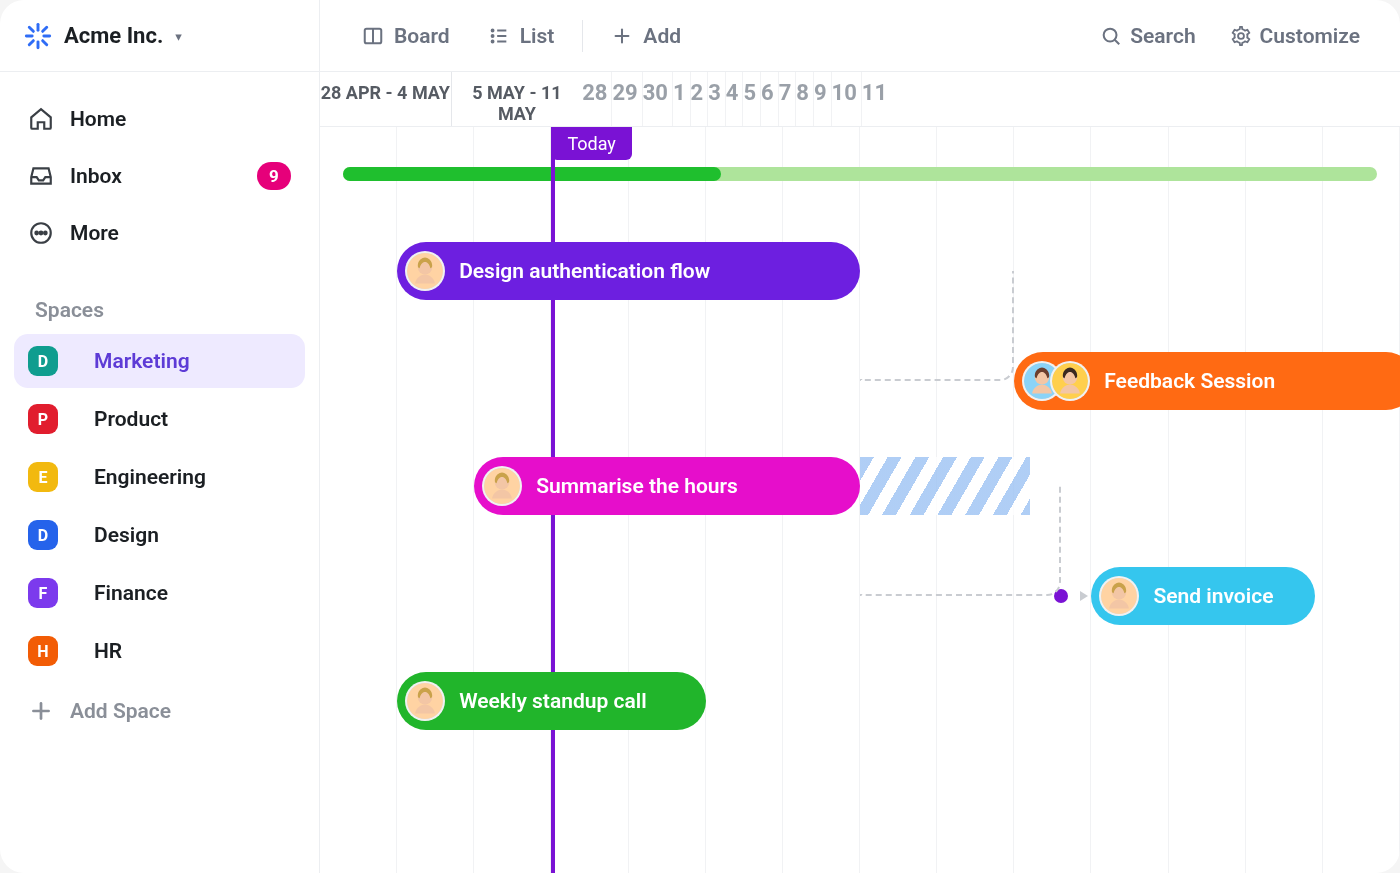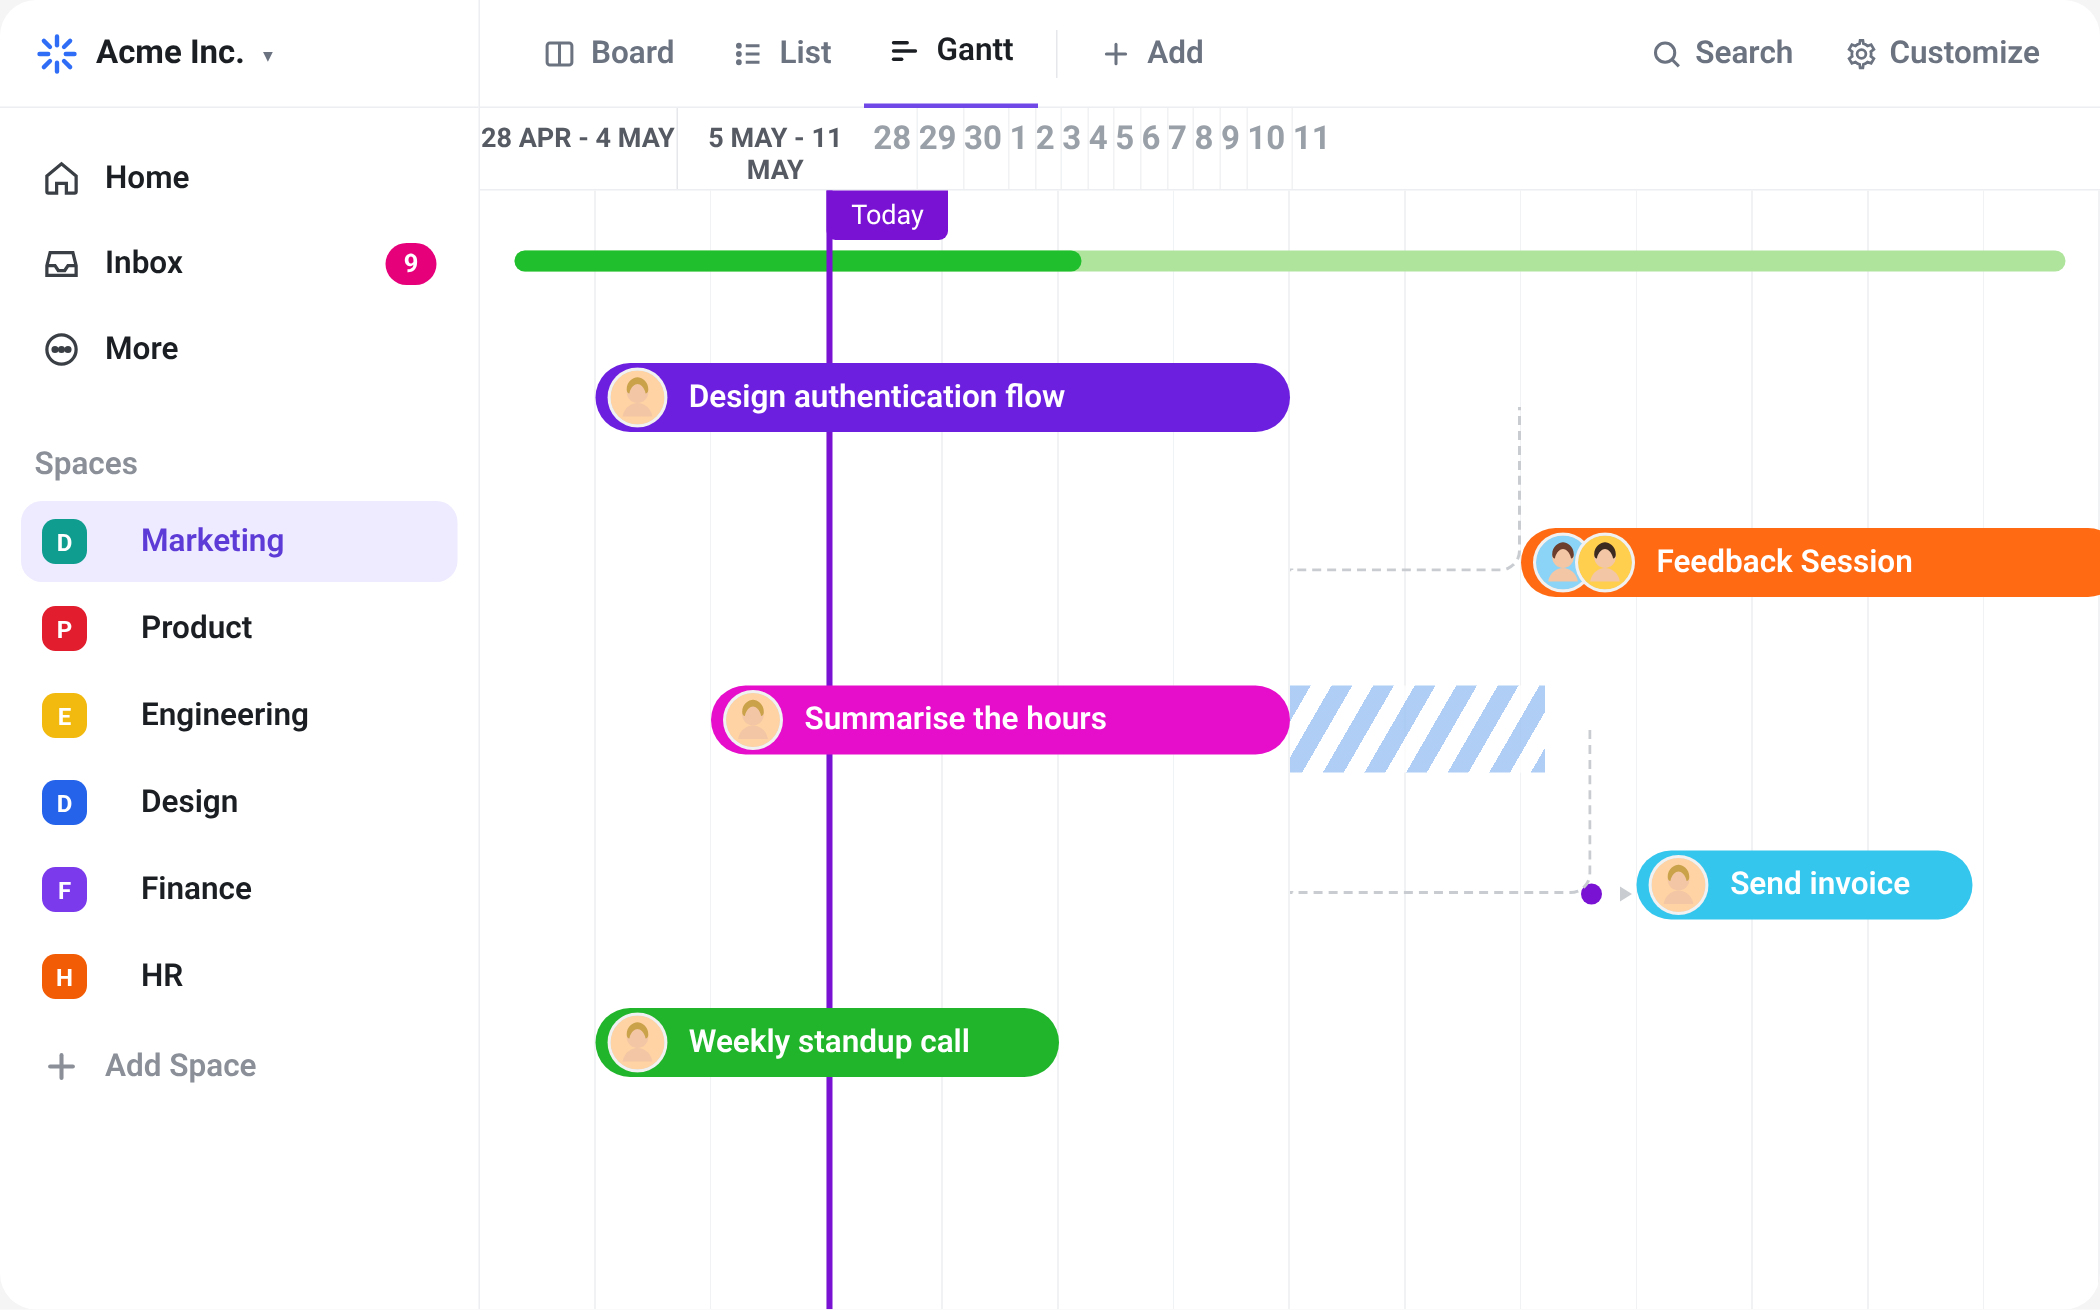--- a/index.html
+++ b/index.html
@@ -41,21 +41,21 @@
   .nav-item .ico { width:26px; height:26px; display:flex;align-items:center;justify-content:center; color:#3a3f45;}
   .nav-item .lbl { font-size:21px; font-weight:600; color:#1b1f23;}
   .badge {
     margin-left:auto;
     min-width:34px; height:28px; border-radius:14px;
     background:#e6007a; color:#fff; font-weight:700; font-size:17px;
     display:flex;align-items:center;justify-content:center;
     padding:0 4px;
   }
   .section-title {
-    padding: 30px 28px 12px 23px;
+    padding: 30px 28px 12px 35px;
     font-size:21px; font-weight:600; color:#8a8f98;
   }
   .space-list { padding: 0 14px; display:flex; flex-direction:column; gap:4px;}
   .space-item {
     display:flex; align-items:center; gap:16px;
     padding: 12px 14px; border-radius:14px;
     cursor:pointer;
   }
   .space-item.active { background:#eeeaff; }
   .space-item.active .s-lbl { color:#5d3bd6; }
@@ -143,21 +143,21 @@
   .progress-track {
     position:absolute; height:14px; border-radius:7px;
     background:#aee49b;
   }
   .progress-fill {
     position:absolute; height:14px; border-radius:7px;
     background:#1fbf2e;
   }
   .bar {
     position:absolute;
-    height:46px; border-radius:29px;
+    height:58px; border-radius:29px;
     display:flex; align-items:center; gap:14px;
     padding:0 22px 0 8px;
     color:#fff; font-size:21px; font-weight:600;
     cursor:pointer;
     z-index:5;
   }
   .avatar, .avatar2 {
     width:40px;height:40px;border-radius:50%;
     background:#ddd;
     display:flex;align-items:center;justify-content:center;
@@ -301,30 +301,20 @@
           <svg viewBox="0 0 24 24" fill="none" stroke="currentColor" stroke-width="2.2">
               <circle cx="5" cy="6" r="1"></circle>
               <circle cx="5" cy="12" r="1"></circle>
               <circle cx="5" cy="18" r="1"></circle>
               <line x1="10" y1="6" x2="20" y2="6"></line>
               <line x1="10" y1="12" x2="20" y2="12"></line>
               <line x1="10" y1="18" x2="20" y2="18"></line>
             </svg>
         </span>
         <span>List</span>
-      </div>
-      <div class="tab active">
-        <span class="ico" style="color:#1b1f23">
-          <svg viewBox="0 0 24 24" fill="none" stroke="currentColor" stroke-width="2.4" stroke-linecap="round">
-              <line x1="4" y1="6" x2="14" y2="6"></line>
-              <line x1="4" y1="12" x2="20" y2="12"></line>
-              <line x1="4" y1="18" x2="10" y2="18"></line>
-            </svg>
-        </span>
-        <span>Gantt</span>
       </div>
       <span class="tb-sep"></span>
       <div class="tab">
         <span class="ico">
           <svg viewBox="0 0 24 24" stroke="currentColor" stroke-width="2.2" stroke-linecap="round">
               <line x1="12" y1="5" x2="12" y2="19"></line>
               <line x1="5" y1="12" x2="19" y2="12"></line>
             </svg>
         </span>
         <span>Add</span>

